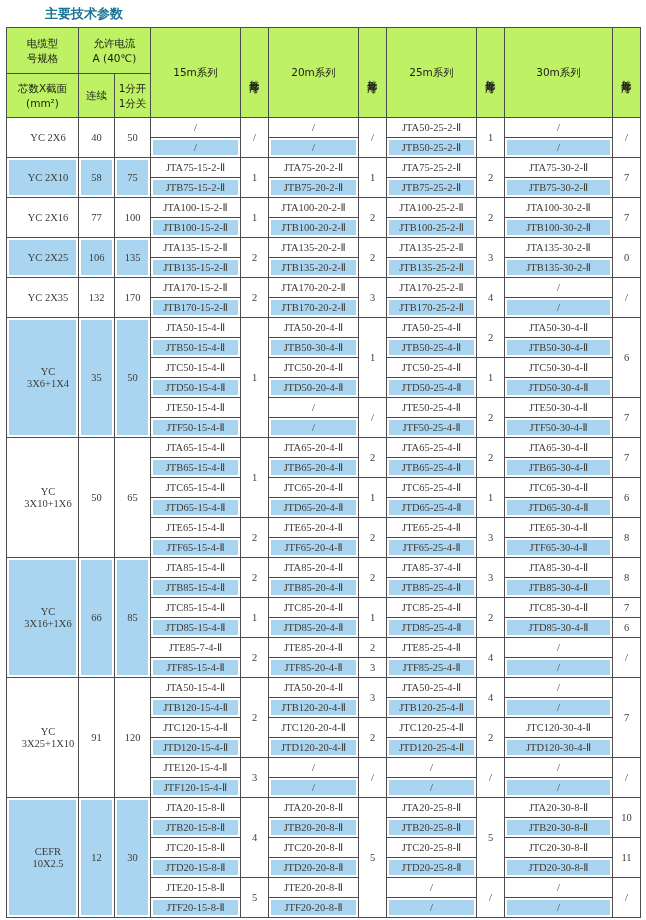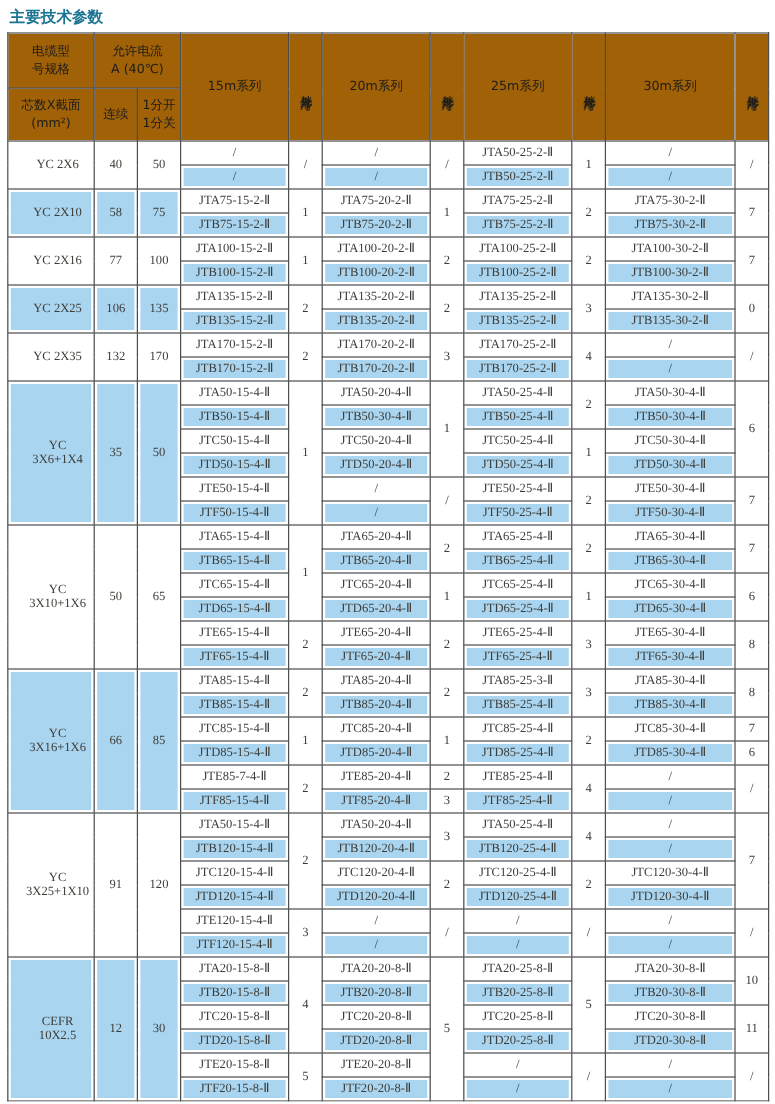--- a/index.html
+++ b/index.html
@@ -1,19 +1,19 @@
 <!DOCTYPE html>
 <html><head>
 <meta charset="utf-8">
 <style>
   html,body{margin:0;padding:0;background:#fff;width:646px;font-family:"DejaVu Sans",sans-serif;}
-  .title{color:#1a7492;font-weight:bold;font-size:13px;padding:5px 0 4px 8px;}
+  .title{color:#1a7492;font-weight:bold;font-size:13px;padding:5px 0 4px 8px;margin-left:37px;}
   table{border-collapse:collapse;table-layout:fixed;width:634px;margin-left:6px;}
   th,td{border:1px solid #4d4d4d;text-align:center;vertical-align:middle;padding:0;overflow:hidden;}
-  th{background:#a16207;font-weight:normal;font-size:10.5px;color:#1c1c1c;white-space:pre-line;line-height:1.35;}
+  th{background:#bef264;font-weight:normal;font-size:10.5px;color:#1c1c1c;white-space:pre-line;line-height:1.35;}
   tr.h1 th{height:45px;} tr.h2 th{height:43px;}
   td{height:19px;font-size:10.5px;font-family:"Liberation Serif",serif;color:#3e3c36;line-height:1.1;}
   td.blue{background:#a9d5f0;box-shadow:inset 0 0 0 2px #ffffff;}
   td.spec{white-space:pre-line;font-size:10.5px;padding-left:11px;}
   td.model{font-size:10.5px;letter-spacing:0px;}
   .vt{writing-mode:vertical-rl;text-orientation:upright;letter-spacing:1px;display:inline-block;line-height:1;}
 </style>
 </head>
 <body>
 
@@ -253,21 +253,21 @@
       </tr>
       <tr>
         <td class="spec blue" rowspan="6">YC
 3X16+1X6</td>
         <td class=" blue" rowspan="6">66</td>
         <td class=" blue" rowspan="6">85</td>
         <td class="model">JTA85-15-4-Ⅱ</td>
         <td rowspan="2">2</td>
         <td class="model">JTA85-20-4-Ⅱ</td>
         <td rowspan="2">2</td>
-        <td class="model">JTA85-25-3-Ⅱ</td>
+        <td class="model">JTA85-37-4-Ⅱ</td>
         <td rowspan="2">3</td>
         <td class="model">JTA85-30-4-Ⅱ</td>
         <td rowspan="2">8</td>
       </tr>
       <tr>
         <td class="model blue">JTB85-15-4-Ⅱ</td>
         <td class="model blue">JTB85-20-4-Ⅱ</td>
         <td class="model blue">JTB85-25-4-Ⅱ</td>
         <td class="model blue">JTB85-30-4-Ⅱ</td>
       </tr>

